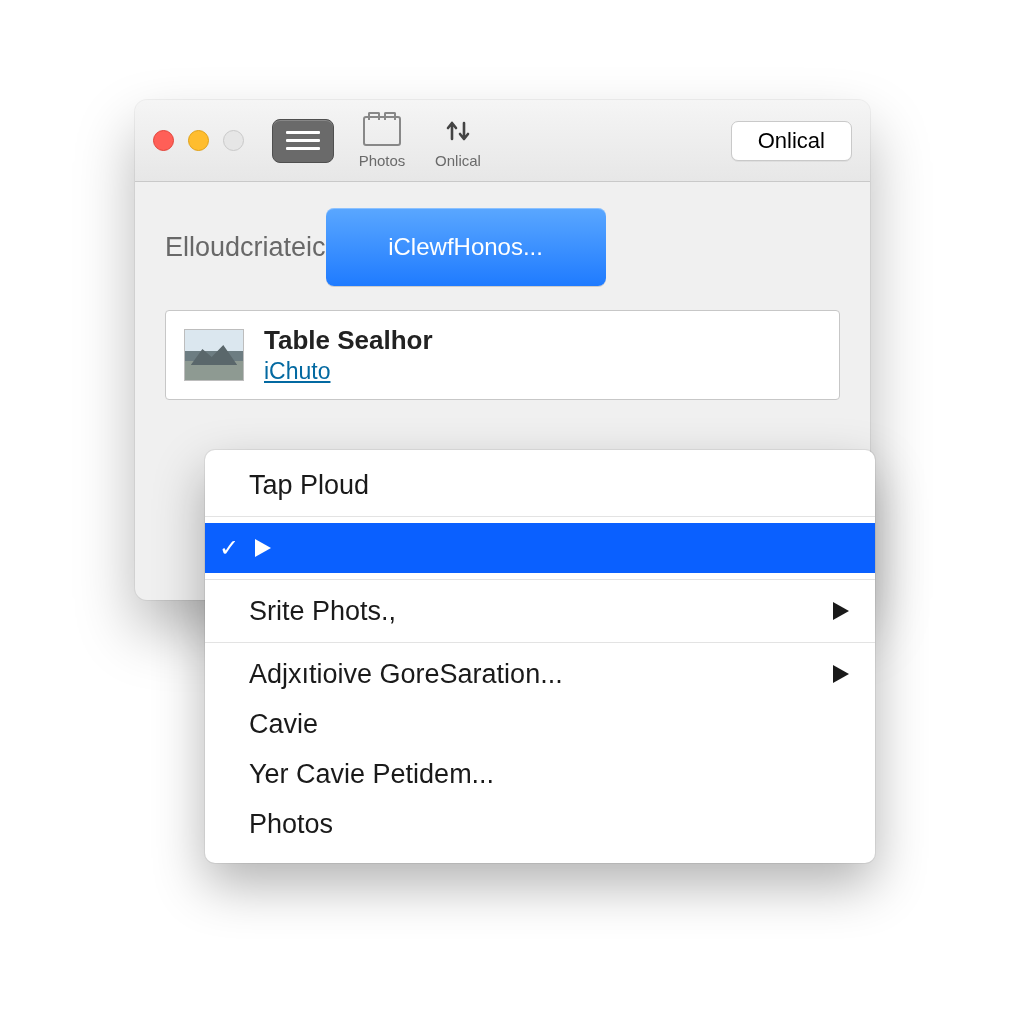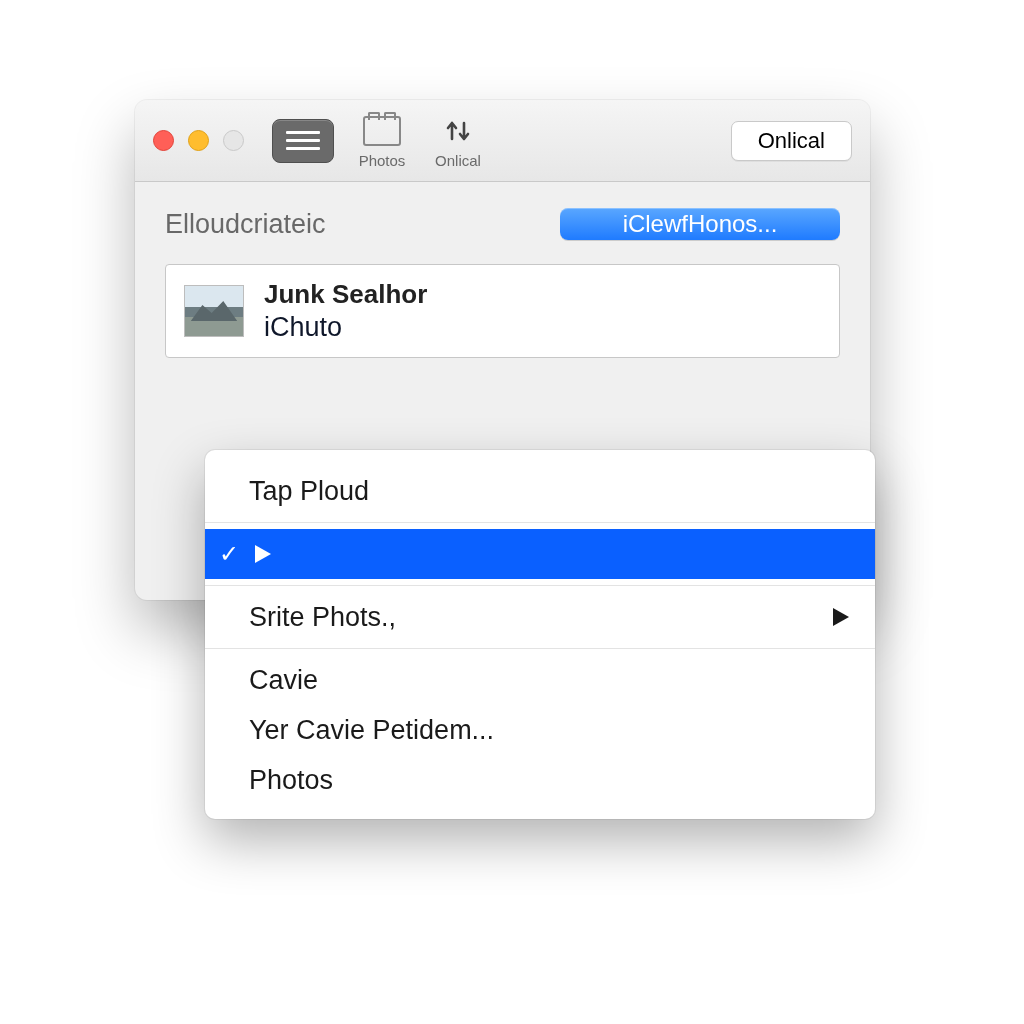--- a/index.html
+++ b/index.html
@@ -121,35 +121,34 @@
     box-shadow: 0 1px 0 rgba(0,0,0,0.05);
   }
 
   .content {
     padding: 26px 30px 30px 30px;
   }
 
   .header-row {
     display: flex;
     align-items: center;
-    justify-content: space-between;
     margin-bottom: 24px;
   }
   .section-title {
     font-size: 27px;
     color: #686868;
   }
 
   .blue-btn {
     background: linear-gradient(#5aa7ff, #1f7bff);
     color: #fff;
     font-size: 24px;
     border: none;
     border-radius: 8px;
-    padding: 2px 20px;
+    padding: 25px 20px;
     min-width: 280px;
     text-align: center;
     box-shadow: 0 1px 0 rgba(0,0,0,0.15), inset 0 1px 0 rgba(255,255,255,0.3);
     overflow: hidden;
     text-overflow: ellipsis;
     white-space: nowrap;
   }
 
   .account-card {
     background: #ffffff;
@@ -177,35 +176,36 @@
     height:40%;
     background: #5a676b;
     clip-path: polygon(0 100%, 25% 20%, 45% 60%, 70% 0, 100% 100%);
   }
   .acc-name {
     font-size: 26px;
     font-weight: 700;
     color: #222;
   }
   .acc-sub {
-    font-size: 27px;
-    color: #0f172a;
+    font-size: 23px;
+    color: #0369a1;
     margin-top: 2px;
+    text-decoration: underline;
   }
 
   
   .menu {
     position: absolute;
     left: 205px;
     top: 450px;
     width: 670px;
     background: #ffffff;
     border-radius: 10px;
     box-shadow: 0 22px 52px rgba(0,0,0,0.30), 0 0 0 1px rgba(0,0,0,0.06);
-    padding: 16px 0 14px 0;
+    padding: 10px 0 14px 0;
     font-size: 27px;
     color: #1a1a1a;
   }
   .menu-item {
     display: flex;
     align-items: center;
     height: 50px;
     padding: 0 26px 0 44px;
     position: relative;
     white-space: nowrap;
@@ -305,21 +305,21 @@
 
     <div class="content">
       <div class="header-row">
         <div class="section-title">Elloudcriateic</div>
         <button class="blue-btn">iClewfHonos...</button>
       </div>
 
       <div class="account-card">
         <div class="thumb"></div>
         <div>
-          <div class="acc-name">Junk Sealhor</div>
+          <div class="acc-name">Table Sealhor</div>
           <div class="acc-sub">iChuto</div>
         </div>
       </div>
     </div>
   </div>
 
   <div class="menu">
     <div class="menu-item">
       <span class="label">Tap Ploud</span>
     </div>
@@ -336,20 +336,28 @@
     <div class="menu-item">
       <span class="label">Srite Phots.,</span>
       <span class="arrow">
         <svg width="16" height="18" viewBox="0 0 16 18">
             <polygon points="0,0 16,9 0,18"></polygon>
           </svg>
       </span>
     </div>
     <div class="menu-sep"></div>
     <div class="menu-item">
+      <span class="label">Adjxıtioive GoreSaration...</span>
+      <span class="arrow">
+        <svg width="16" height="18" viewBox="0 0 16 18">
+            <polygon points="0,0 16,9 0,18"></polygon>
+          </svg>
+      </span>
+    </div>
+    <div class="menu-item">
       <span class="label">Cavie</span>
     </div>
     <div class="menu-item">
       <span class="label">Yer Cavie Petidem...</span>
     </div>
     <div class="menu-item">
       <span class="label">Photos</span>
     </div>
   </div>
 

